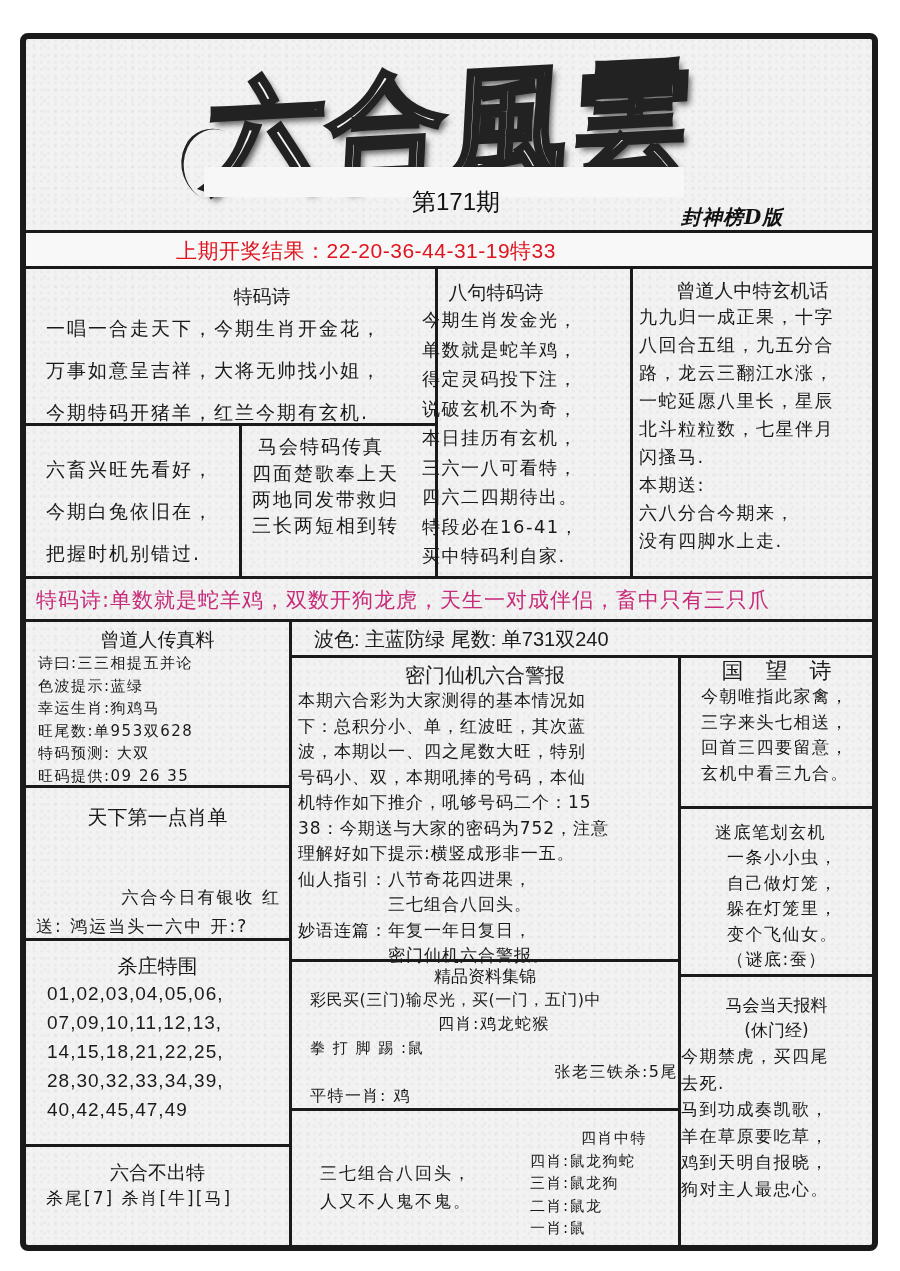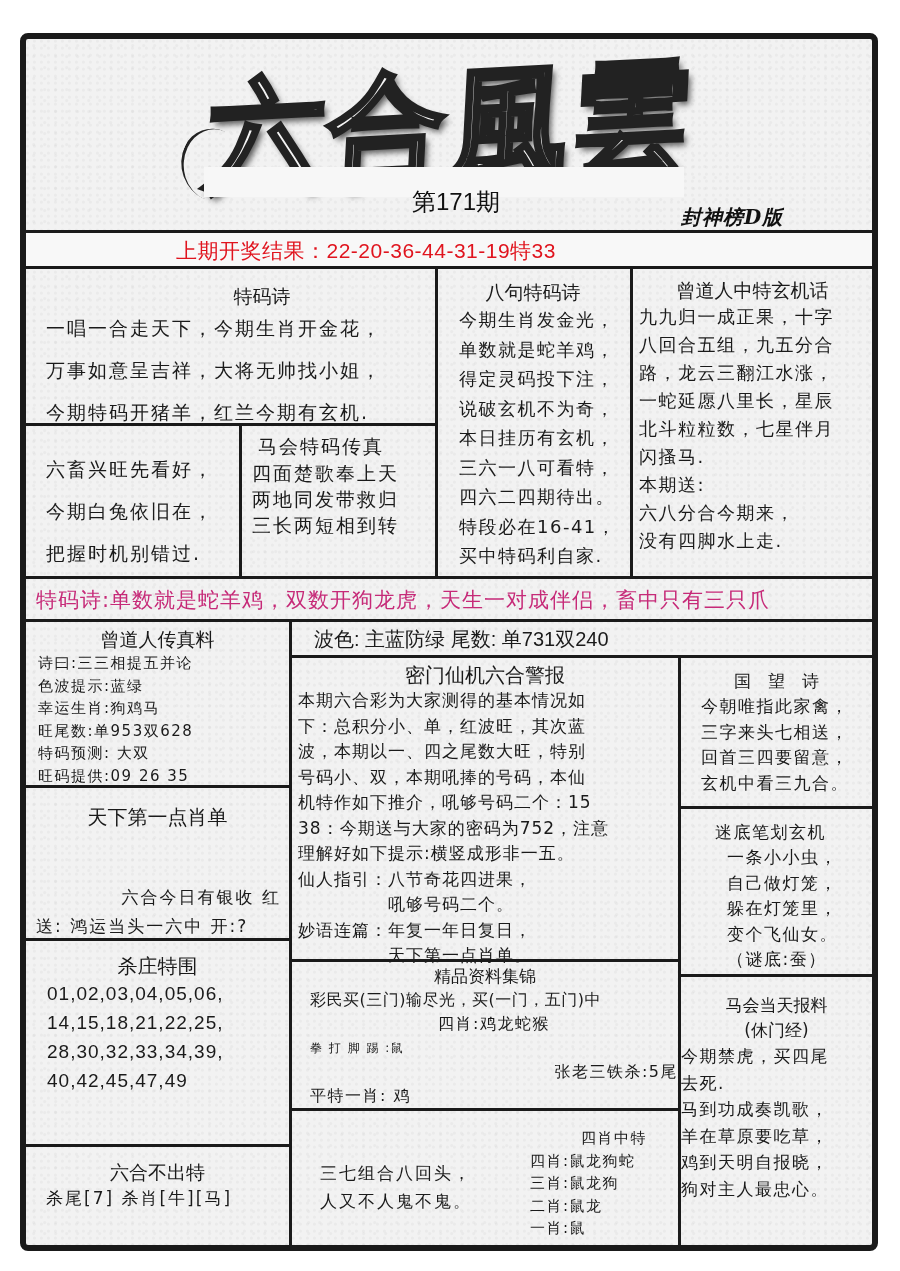--- a/index.html
+++ b/index.html
@@ -95,21 +95,21 @@
     <div class="line" style="padding-left:16px; padding-top:6px; line-height:28px;">马会特码传真</div>
     <div style="padding-left:10px;">
       <div class="line" style="line-height:26px;">四面楚歌奉上天</div>
       <div class="line" style="line-height:26px;">两地同发带救归</div>
       <div class="line" style="line-height:26px;">三长两短相到转</div>
     </div>
   </div>
 
   <div class="vline" style="left:409px; top:230px; height:307px;"></div>
 
-  <div class="abs" style="left:425px; top:230px; width:164px; height:307px;">
+  <div class="abs" style="left:388px; top:230px; width:164px; height:307px;">
     <div class="title" style="margin-top:10px;">八句特码诗</div>
     <div style="padding-left:8px;">
       <div class="line-md" style="line-height:29.5px;">今期生肖发金光，</div>
       <div class="line-md" style="line-height:29.5px;">单数就是蛇羊鸡，</div>
       <div class="line-md" style="line-height:29.5px;">得定灵码投下注，</div>
       <div class="line-md" style="line-height:29.5px;">说破玄机不为奇，</div>
       <div class="line-md" style="line-height:29.5px;">本日挂历有玄机，</div>
       <div class="line-md" style="line-height:29.5px;">三六一八可看特，</div>
       <div class="line-md" style="line-height:29.5px;">四六二四期待出。</div>
       <div class="line-md" style="line-height:29.5px;">特段必在16-41，</div>
@@ -157,20 +157,21 @@
     <div class="title" style="margin-top:16px; font-size:20px;">天下第一点肖单</div>
     <div style="position:absolute; right:8px; top:94px;" class="line-sm">六合今日有银收 红</div>
     <div style="position:absolute; left:10px; top:123px;" class="line-sm">送: 鸿运当头一六中 开:?</div>
   </div>
   <div class="hline" style="left:0; top:899px; width:263px;"></div>
 
   <div class="abs" style="left:0; top:902px; width:263px; height:203px;">
     <div class="title" style="margin-top:12px; font-size:20px;">杀庄特围</div>
     <div style="padding-left:21px; font-family:'Liberation Sans', sans-serif;">
       <div style="font-size:19px; line-height:29px; letter-spacing:1px;">01,02,03,04,05,06,</div>
+      <div style="font-size:19px; line-height:29px; letter-spacing:1px;">07,09,10,11,12,13,</div>
       <div style="font-size:19px; line-height:29px; letter-spacing:1px;">14,15,18,21,22,25,</div>
       <div style="font-size:19px; line-height:29px; letter-spacing:1px;">28,30,32,33,34,39,</div>
       <div style="font-size:19px; line-height:29px; letter-spacing:1px;">40,42,45,47,49</div>
     </div>
   </div>
   <div class="hline" style="left:0; top:1105px; width:263px;"></div>
 
   <div class="abs" style="left:0; top:1108px; width:263px; height:98px;">
     <div class="title" style="margin-top:12px;">六合不出特</div>
     <div class="line-sm" style="padding-left:20px; line-height:26px;">杀尾[7]  杀肖[牛][马]</div>
@@ -187,33 +188,33 @@
     <div class="title" style="margin-top:4px; font-size:20px;">密门仙机六合警报</div>
     <div style="padding-left:6px;">
       <div class="line-xs" style="font-size:17px; line-height:25.5px; letter-spacing:1px;">本期六合彩为大家测得的基本情况如</div>
       <div class="line-xs" style="font-size:17px; line-height:25.5px; letter-spacing:1px;">下：总积分小、单，红波旺，其次蓝</div>
       <div class="line-xs" style="font-size:17px; line-height:25.5px; letter-spacing:1px;">波，本期以一、四之尾数大旺，特别</div>
       <div class="line-xs" style="font-size:17px; line-height:25.5px; letter-spacing:1px;">号码小、双，本期吼捧的号码，本仙</div>
       <div class="line-xs" style="font-size:17px; line-height:25.5px; letter-spacing:1px;">机特作如下推介，吼够号码二个：15</div>
       <div class="line-xs" style="font-size:17px; line-height:25.5px; letter-spacing:1px;">38：今期送与大家的密码为752，注意</div>
       <div class="line-xs" style="font-size:17px; line-height:25.5px; letter-spacing:1px;">理解好如下提示:横竖成形非一五。</div>
       <div class="line-xs" style="font-size:17px; line-height:25.5px; letter-spacing:1px;">仙人指引：八节奇花四进果，</div>
-      <div class="line-xs" style="font-size:17px; line-height:25.5px; letter-spacing:1px;">　　　　　吼够号码二个。</div>
+      <div class="line-xs" style="font-size:17px; line-height:25.5px; letter-spacing:1px;">　　　　　三七组合八回头。</div>
       <div class="line-xs" style="font-size:17px; line-height:25.5px; letter-spacing:1px;">妙语连篇：年复一年日复日，</div>
-      <div class="line-xs" style="font-size:17px; line-height:25.5px; letter-spacing:1px;">　　　　　天下第一点肖单。</div>
+      <div class="line-xs" style="font-size:17px; line-height:25.5px; letter-spacing:1px;">　　　　　密门仙机六合警报。</div>
     </div>
   </div>
   <div class="hline" style="left:266px; top:920px; width:386px;"></div>
 
   <div class="abs" style="left:266px; top:923px; width:386px; height:146px;">
     <div class="title" style="margin-top:2px; font-size:17px; line-height:24px;">精品资料集锦</div>
     <div style="padding-left:18px;">
       <div class="line-xs" style="font-size:16px; line-height:24px; letter-spacing:0.5px;">彩民买(三门)输尽光，买(一门，五门)中</div>
       <div class="line-xs" style="font-size:16px; line-height:24px; text-align:center;">四肖:鸡龙蛇猴</div>
-      <div class="line-xs" style="font-size:12px; line-height:24px;">拳 打 脚 踢 :鼠</div>
+      <div class="line-xs" style="font-size:15px; line-height:24px;">拳 打 脚 踢 :鼠</div>
       <div class="line-xs" style="font-size:16px; line-height:24px;text-align:right;">张老三铁杀:5尾</div>
       <div class="line-xs" style="font-size:16px; line-height:24px;">平特一肖: 鸡</div>
     </div>
   </div>
   <div class="hline" style="left:266px; top:1069px; width:386px;"></div>
 
   <div class="abs" style="left:266px; top:1072px; width:386px; height:134px;">
     <div style="position:absolute; left:28px; top:48px;">
       <div class="line-sm" style="line-height:28px;">三七组合八回头，</div>
       <div class="line-sm" style="line-height:28px;">人又不人鬼不鬼。</div>
@@ -223,21 +224,21 @@
       <div class="line-xs" style="font-size:15px;">四肖:鼠龙狗蛇</div>
       <div class="line-xs" style="font-size:15px;">三肖:鼠龙狗</div>
       <div class="line-xs" style="font-size:15px;">二肖:鼠龙</div>
       <div class="line-xs" style="font-size:15px;">一肖:鼠</div>
     </div>
   </div>
 
   <div class="vline" style="left:652px; top:619px; height:587px;"></div>
 
   <div class="abs" style="left:655px; top:619px; width:191px; height:148px;">
-    <div class="title" style="margin-top:10px; font-size:17px;">国　望　诗</div>
+    <div class="title" style="font-size:22px;">国　望　诗</div>
     <div style="padding-left:20px;">
       <div class="line-md" style="font-size:17px; line-height:25.5px;">今朝唯指此家禽，</div>
       <div class="line-md" style="font-size:17px; line-height:25.5px;">三字来头七相送，</div>
       <div class="line-md" style="font-size:17px; line-height:25.5px;">回首三四要留意，</div>
       <div class="line-md" style="font-size:17px; line-height:25.5px;">玄机中看三九合。</div>
     </div>
   </div>
   <div class="hline" style="left:655px; top:767px; width:191px;"></div>
 
   <div class="abs" style="left:655px; top:770px; width:191px; height:165px;">

